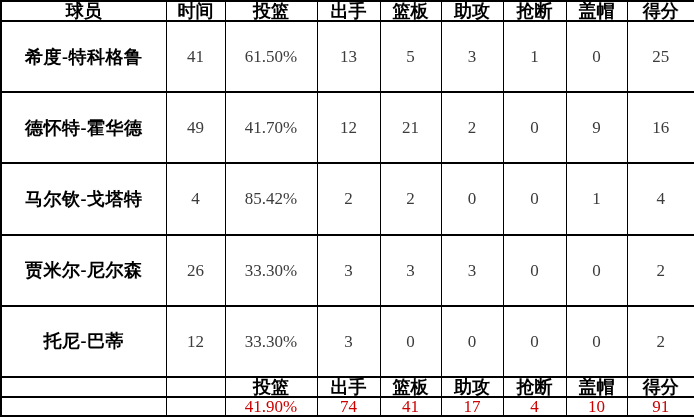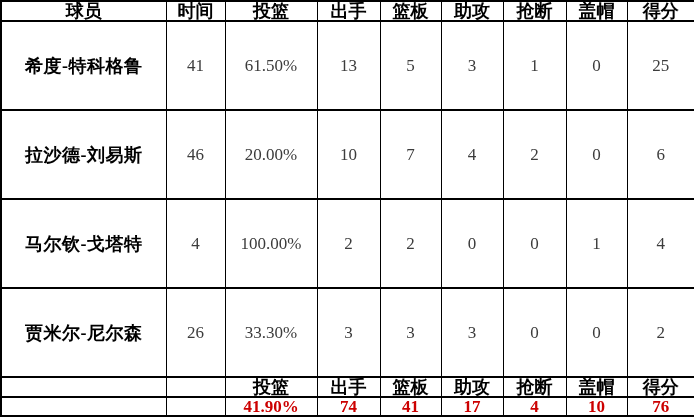--- a/index.html
+++ b/index.html
@@ -46,21 +46,21 @@
   .stats td.num {
     font-weight: normal;
     color: var(--number-color, #3c3c3c);
   }
   .stats td.fh {
     font-weight: bold;
     color: #000;
     font-size: 18px;
   }
   .stats td.total {
-    font-weight: bold;
+    font-weight: normal;
     color: var(--total-color, #cc0000);
   }
 </style>
 </head>
 <body>
 
 <table class="stats">
   <colgroup>
     <col style="width:165px">
     <col style="width:59px">
@@ -91,48 +91,59 @@
         <td class="num">41</td>
         <td class="num">61.50%</td>
         <td class="num">13</td>
         <td class="num">5</td>
         <td class="num">3</td>
         <td class="num">1</td>
         <td class="num">0</td>
         <td class="num">25</td>
       </tr>
       <tr>
-        <td class="name">拉沙德-刘易斯</td>
-        <td class="num">46</td>
-        <td class="num">20.00%</td>
-        <td class="num">10</td>
-        <td class="num">7</td>
-        <td class="num">4</td>
+        <td class="name">德怀特-霍华德</td>
+        <td class="num">49</td>
+        <td class="num">41.70%</td>
+        <td class="num">12</td>
+        <td class="num">21</td>
         <td class="num">2</td>
         <td class="num">0</td>
-        <td class="num">6</td>
+        <td class="num">9</td>
+        <td class="num">16</td>
       </tr>
       <tr>
         <td class="name">马尔钦-戈塔特</td>
         <td class="num">4</td>
-        <td class="num">100.00%</td>
+        <td class="num">85.42%</td>
         <td class="num">2</td>
         <td class="num">2</td>
         <td class="num">0</td>
         <td class="num">0</td>
         <td class="num">1</td>
         <td class="num">4</td>
       </tr>
       <tr>
         <td class="name">贾米尔-尼尔森</td>
         <td class="num">26</td>
         <td class="num">33.30%</td>
         <td class="num">3</td>
         <td class="num">3</td>
         <td class="num">3</td>
+        <td class="num">0</td>
+        <td class="num">0</td>
+        <td class="num">2</td>
+      </tr>
+      <tr>
+        <td class="name">托尼-巴蒂</td>
+        <td class="num">12</td>
+        <td class="num">33.30%</td>
+        <td class="num">3</td>
+        <td class="num">0</td>
+        <td class="num">0</td>
         <td class="num">0</td>
         <td class="num">0</td>
         <td class="num">2</td>
       </tr>
     </tbody>
   <tfoot>
     <tr>
       <td></td>
       <td></td>
       <td class="fh">投篮</td>
@@ -145,16 +156,16 @@
     </tr>
     <tr>
       <td></td>
       <td></td>
       <td class="total">41.90%</td>
       <td class="total">74</td>
       <td class="total">41</td>
       <td class="total">17</td>
       <td class="total">4</td>
       <td class="total">10</td>
-      <td class="total">76</td>
+      <td class="total">91</td>
     </tr>
   </tfoot>
 </table>
 
 </body></html>

